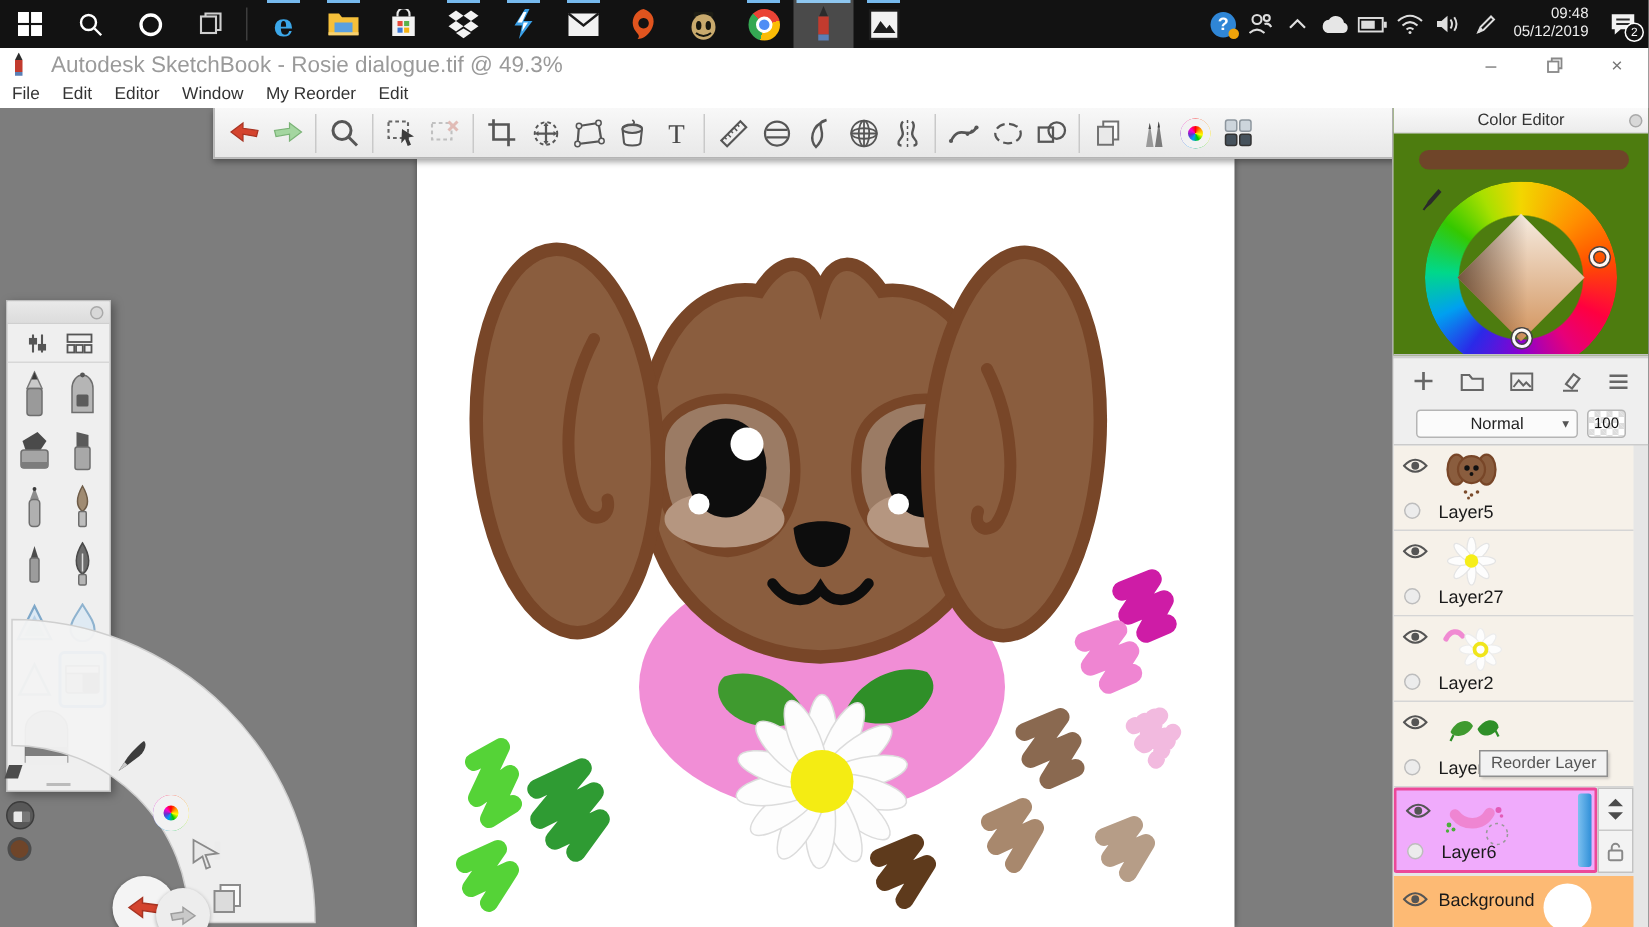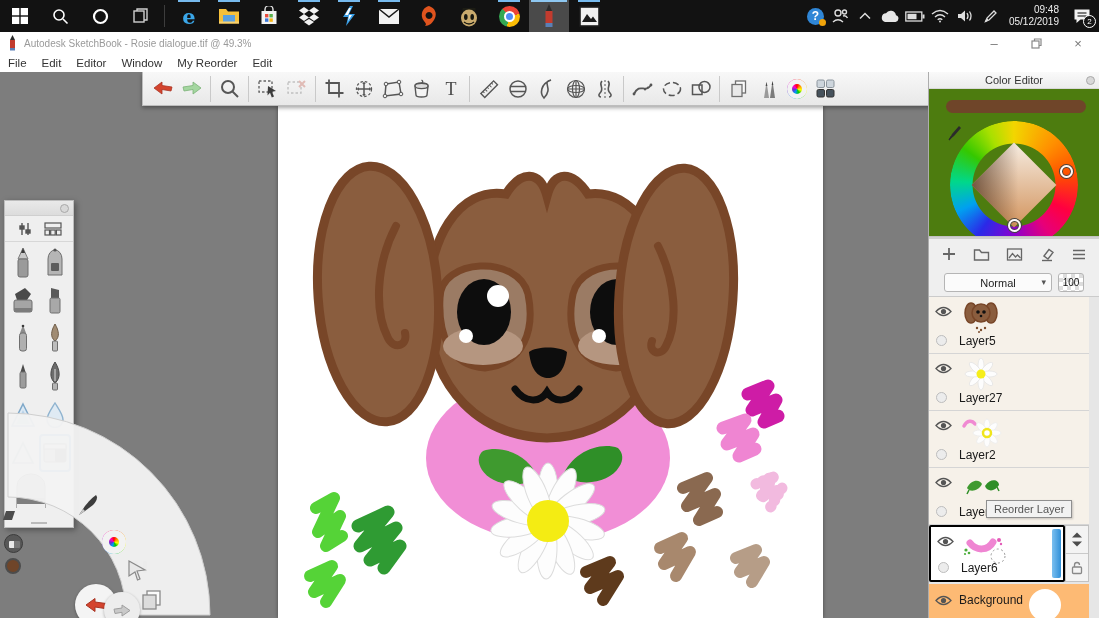--- a/index.html
+++ b/index.html
@@ -20,21 +20,21 @@
   .chrome-ico i { position:absolute; inset:5px; background:#4e8df5; border:2px solid #fff; border-radius:50%; }
   .tray-item { width:25px; height:100%; display:flex; align-items:center; justify-content:center; position:relative; }
   .help-circ { width:17px; height:17px; border-radius:50%; background:#2f86d6; color:#fff; font-size:12px; font-weight:bold; display:flex; align-items:center; justify-content:center; position:relative; }
   .help-circ b { position:absolute; right:-2px; bottom:-1px; width:7px; height:7px; border-radius:50%; background:#f0a30a; }
   .clock { color:#eee; font-size:10px; line-height:12px; text-align:right; padding:0 6px; }
   .notif { position:relative; width:34px; height:100%; display:flex; align-items:center; justify-content:center; }
   .badge { position:absolute; right:3px; bottom:4px; width:13px; height:13px; border-radius:50%; background:#141414; border:1.5px solid #fff; color:#fff; font-size:8px; display:flex; align-items:center; justify-content:center; }
 
   
   .titlebar { position:absolute; top:32px; left:0; right:0; height:22px; background:#fff; display:flex; align-items:center; padding-left:7px; z-index:90; }
-  .titlebar .title { color:#9a9a9a; font-size:10px; margin-left:6px; }
+  .titlebar .title { color:#9a9a9a; font-size:15px; margin-left:16px; }
   .win-controls { position:absolute; right:0; top:0; height:22px; display:flex; }
   .wc { width:42px; height:22px; display:flex; align-items:center; justify-content:center; color:#777; font-size:13px; }
   .menubar { position:absolute; top:54px; left:0; right:0; height:18px; background:#fff; display:flex; align-items:center; padding-left:8px; gap:15px; z-index:90; }
   .menubar span { font-size:11.5px; color:#333; }
 
   
   .workspace { position:absolute; top:72px; left:0; width:1099px; height:546px; background:#7d7d7d; overflow:hidden; }
 
   .canvas { position:absolute; left:278px; top:34px; width:545px; height:512px; background:#fff; box-shadow:0 0 4px rgba(0,0,0,.4); z-index:1; }
 
@@ -83,21 +83,21 @@
   .dd .caret { position:absolute; right:5px; top:3px; font-size:9px; color:#555; }
   .opacity { width:26px; height:19px; border:1px solid #b5b5b5; border-radius:3px; font-size:10px; color:#111; display:flex; align-items:center; justify-content:center;
     background-color:#fff; background-image:linear-gradient(45deg,#ddd 25%,transparent 25%,transparent 75%,#ddd 75%),linear-gradient(45deg,#ddd 25%,transparent 25%,transparent 75%,#ddd 75%); background-size:8px 8px; background-position:0 0,4px 4px; }
   .lp-rows { flex:1; border-top:1px solid #cbcbcb; background:#e6e6e6; overflow:hidden; }
   .lrow { position:relative; height:57px; width:160px; background:#f6f1e9; border-bottom:1px solid #d5d5d5; }
   .lrow .eye { position:absolute; left:6px; top:6px; }
   .lrow .thumb { position:absolute; left:26px; top:3px; width:52px; height:36px; display:flex; align-items:center; justify-content:center; }
   .lrow .radio { position:absolute; left:7px; bottom:7px; width:11px; height:11px; border-radius:50%; background:#ececec; border:1px solid #bdbdbd; }
   .lrow .lname { position:absolute; left:30px; bottom:5px; font-size:12px; color:#1a1a1a; }
   .lrow.selected { background:transparent; border-bottom:none; height:59px; }
-  .selbox { position:absolute; left:0; top:0; bottom:2px; right:24px; border:2px solid #000000; border-radius:2px; background:#ffffff; }
+  .selbox { position:absolute; left:0; top:0; bottom:2px; right:24px; border:2px solid #ec4899; border-radius:2px; background:#f0abfc; }
   .bluebar { position:absolute; right:2px; top:2px; bottom:2px; width:9px; border-radius:2px; background:linear-gradient(90deg,#7cc0f0,#2f8fd8); }
   .sidebtns { position:absolute; right:0; top:0; bottom:2px; width:24px; background:#f3f3f3; border:1px solid #c2c2c2; display:flex; flex-direction:column; }
   .sidebtns .sb { flex:1; display:flex; align-items:center; justify-content:center; }
   .sidebtns .sb + .sb { border-top:1px solid #c9c9c9; }
   .bgrow { position:relative; height:34px; width:160px; background:#fdba74; }
   .bgrow .eye { position:absolute; left:6px; top:8px; }
   .bgrow .lname { position:absolute; left:30px; top:9px; font-size:12px; color:#1a1a1a; }
   .bgrow .bgcirc { position:absolute; right:28px; top:5px; width:32px; height:32px; border-radius:50%; background:#fff; }
 
   .tooltip { position:absolute; left:986px; top:428px; background:#f2f2f2; border:1px solid #8f8f8f; padding:2px 7px; font-size:11px; color:#555; z-index:50; box-shadow:1px 1px 2px rgba(0,0,0,.2); }

